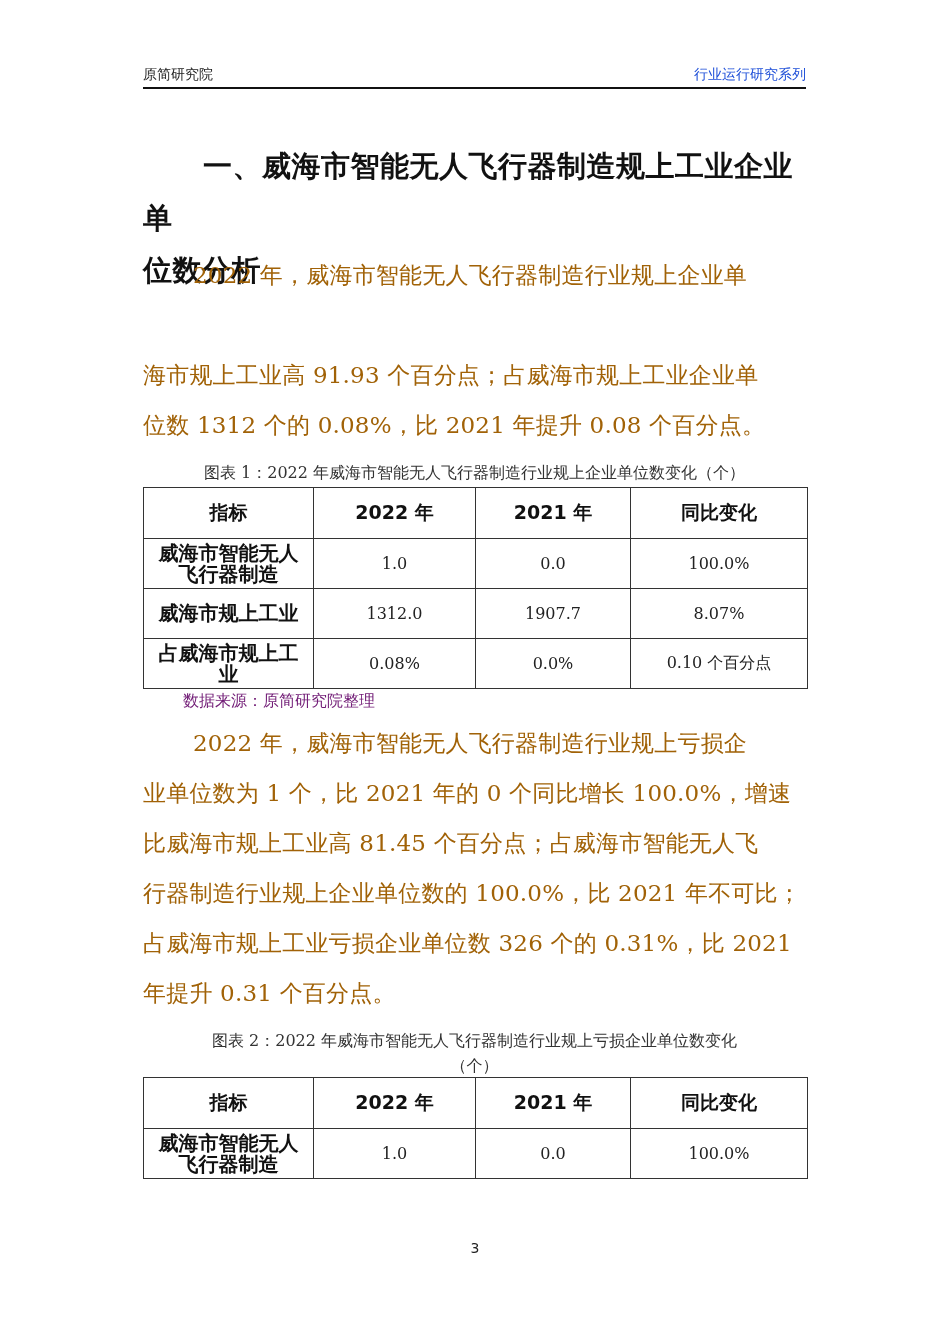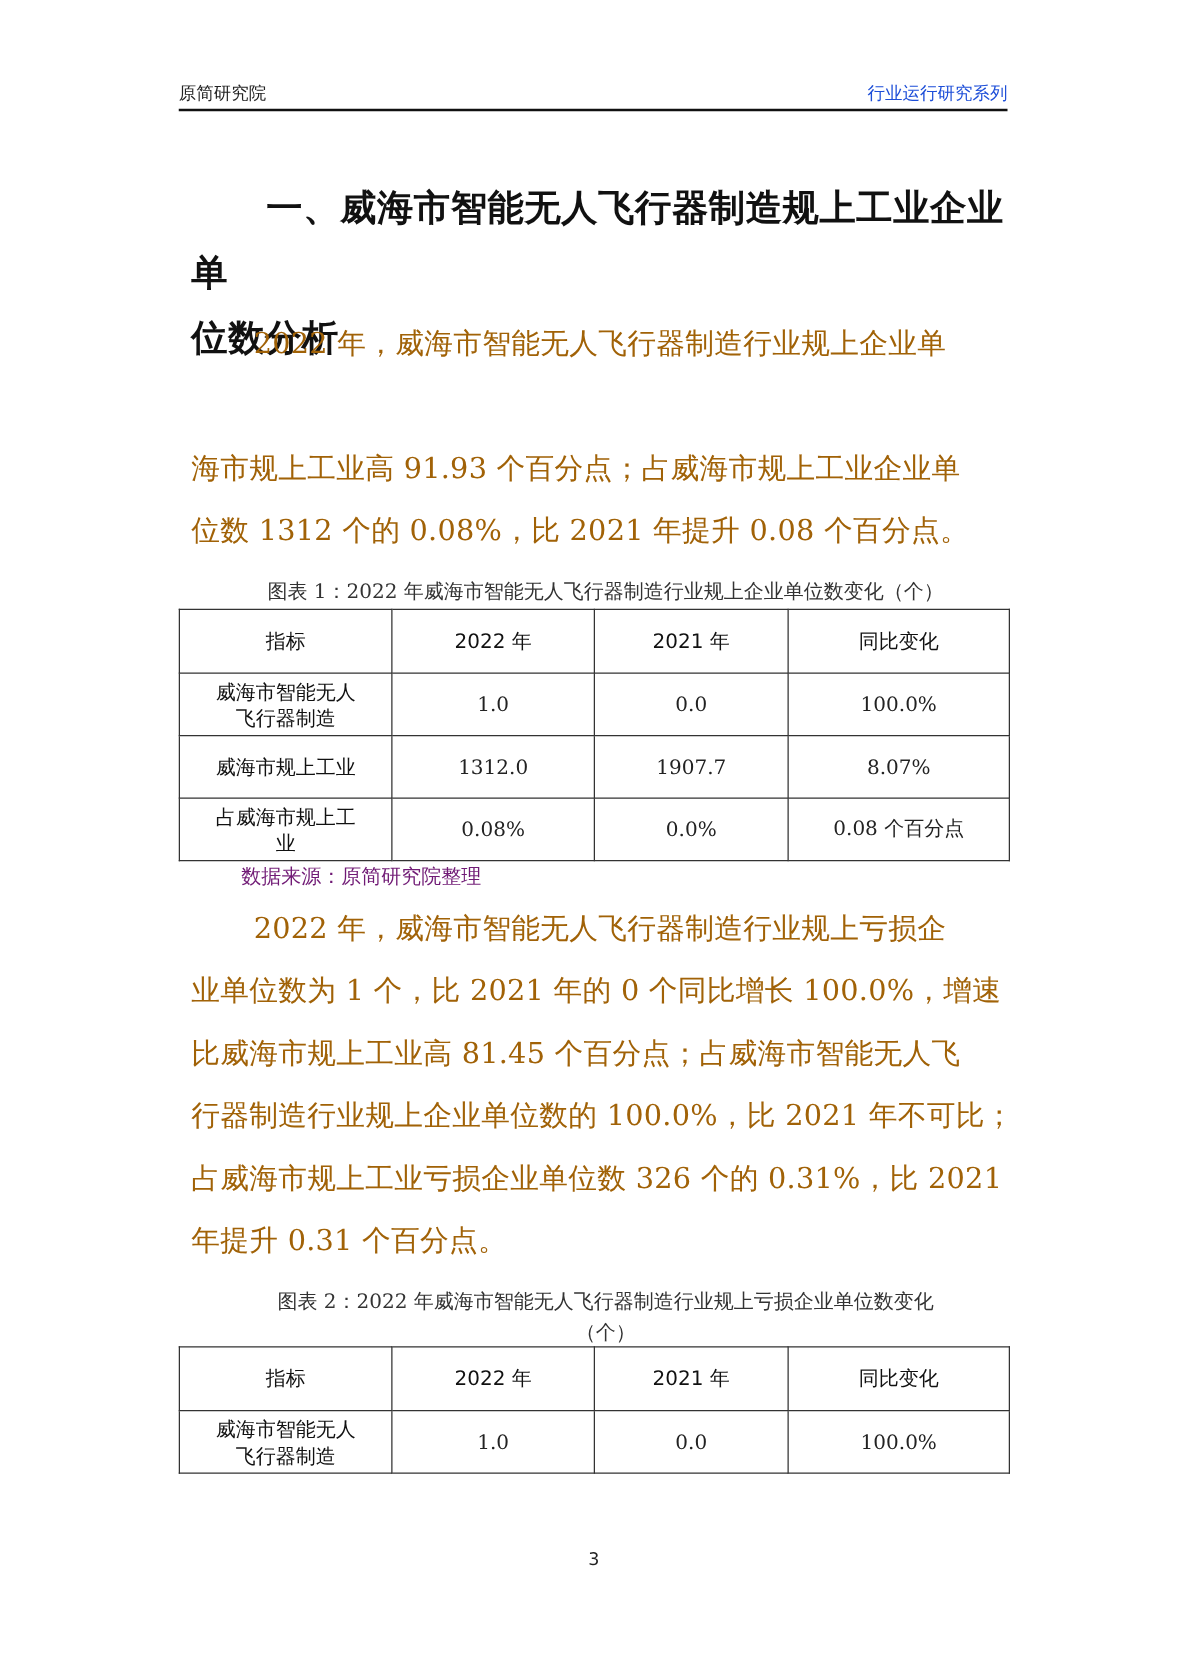--- a/index.html
+++ b/index.html
@@ -1,37 +1,37 @@
 <!DOCTYPE html>
 <html><head>
   <meta charset="utf-8">
   <style>
     html, body { margin: 0; padding: 0; background: #ffffff; }
     body { width: 950px; height: 1344px; position: relative; overflow: hidden; color: #111; }
     .sans { font-family: "DejaVu Sans", "Liberation Sans", sans-serif; }
-    .serif { font-family: "DejaVu Serif", "Liberation Serif", serif; margin-left: 10px; }
+    .serif { font-family: "DejaVu Serif", "Liberation Serif", serif; }
 
     .header { position: absolute; left: 143px; top: 62px; width: 663px; height: 26px; }
     .header-left { position: absolute; left: 0; top: 4px; font-size: 14px; color: #222; }
     .header-right { position: absolute; right: 0; top: 4px; font-size: 14px; color: #1d4ed8; }
     .header-rule { position: absolute; left: 143px; top: 87px; width: 663px; height: 2px; background: #111; }
 
     .title { position: absolute; left: 143px; top: 140px; width: 668px; font-size: 29px; font-weight: bold; line-height: 52px; letter-spacing: 0.5px; }
     .title .indent { display: inline-block; width: 60px; }
 
     .para { position: absolute; left: 143px; width: 668px; font-size: 23px; line-height: 50px; color: #a16207; letter-spacing: 0.2px; }
     .para .indent { display: inline-block; width: 50px; }
 
     .caption { position: absolute; left: 143px; width: 663px; text-align: center; font-size: 16px; color: #333; line-height: 25px; }
 
     table.data { position: absolute; left: 143px; width: 664px; border-collapse: collapse; table-layout: fixed; }
     table.data td, table.data th { border: 1px solid #333; text-align: center; vertical-align: middle; padding: 0 4px; }
-    table.data th { font-weight: normal; font-size: 16px; height: 50px; }
+    table.data th { font-weight: bold; font-size: 19px; height: 50px; }
     table.data td { font-size: 16px; height: 49px; color: #222; }
-    table.data td.rowhead { font-weight: normal; font-size: 16px; line-height: 21px; color: #111; }
+    table.data td.rowhead { font-weight: bold; font-size: 20px; line-height: 21px; color: #111; }
     table.data col.c1 { width: 170px; }
     table.data col.c2 { width: 162px; }
     table.data col.c3 { width: 155px; }
     table.data col.c4 { width: 177px; }
 
     .source { position: absolute; left: 183px; top: 691px; font-size: 16px; color: #701a75; font-family: Liberation Mono, monospace; }
     .pagenum { position: absolute; left: 0; width: 950px; top: 1240px; text-align: center; font-size: 14px; color: #222; }
   </style>
 </head>
 <body>
@@ -81,21 +81,21 @@
     <tr>
       <td class="rowhead sans">威海市规上工业</td>
       <td class="serif">1312.0</td>
       <td class="serif">1907.7</td>
       <td class="serif">8.07%</td>
     </tr>
     <tr>
       <td class="rowhead sans"><span>占威海市规上工</span><br><span>业</span></td>
       <td class="serif">0.08%</td>
       <td class="serif">0.0%</td>
-      <td class="serif">0.08 个百分点</td>
+      <td class="serif">0.10 个百分点</td>
     </tr>
   </tbody>
 </table>
 
 <div class="source serif">数据来源：原简研究院整理</div>
 
 <div class="para serif" style="top:718px;">
   <span class="indent"></span><span>2022 年，威海市智能无人飞行器制造行业规上亏损企</span><br>
   <span>业单位数为 1 个，比 2021 年的 0 个同比增长 100.0%，增速</span><br>
   <span>比威海市规上工业高 81.45 个百分点；占威海市智能无人飞</span><br>

